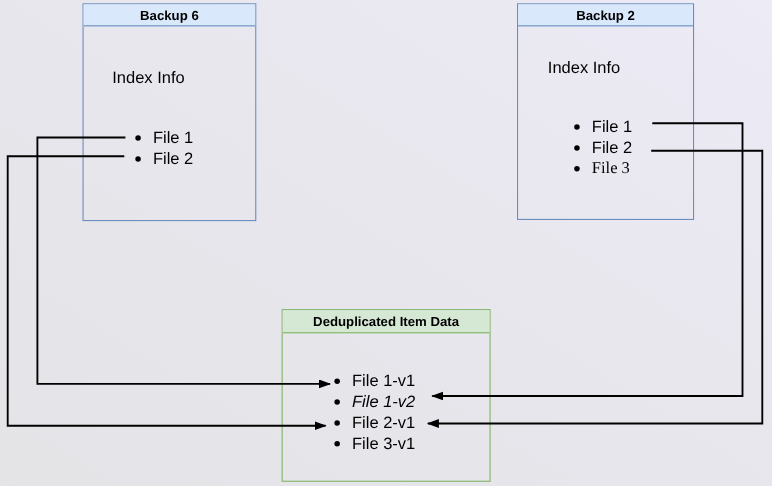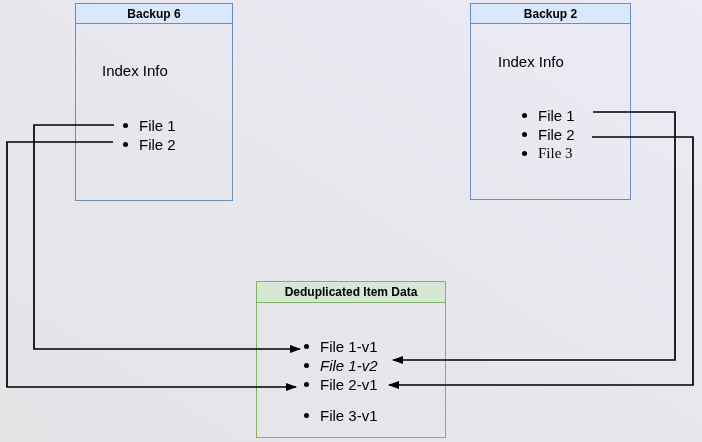--- a/index.html
+++ b/index.html
@@ -116,21 +116,21 @@
       <span>File 1-v1</span>
     </div>
     <div class="li-row" style="left:47px; top:74px;font-style:italic;">
       <span class="dot"></span>
       <span>File 1-v2</span>
     </div>
     <div class="li-row" style="left:47px; top:93px;">
       <span class="dot"></span>
       <span>File 2-v1</span>
     </div>
-    <div class="li-row" style="left:47px; top:112px;margin-top:12px;">
+    <div class="li-row" style="left:47px; top:112px;">
       <span class="dot"></span>
       <span>File 3-v1</span>
     </div>
   </div>
 
   <svg class="connectors" viewBox="0 0 702 442" xmlns="http://www.w3.org/2000/svg">
     <defs>
       <marker id="arrowhead" markerUnits="userSpaceOnUse" markerWidth="12" markerHeight="10" refX="10" refY="4" orient="auto">
         <path d="M0,0 L11,4 L0,8 Z" fill="#000000"></path>
       </marker>

